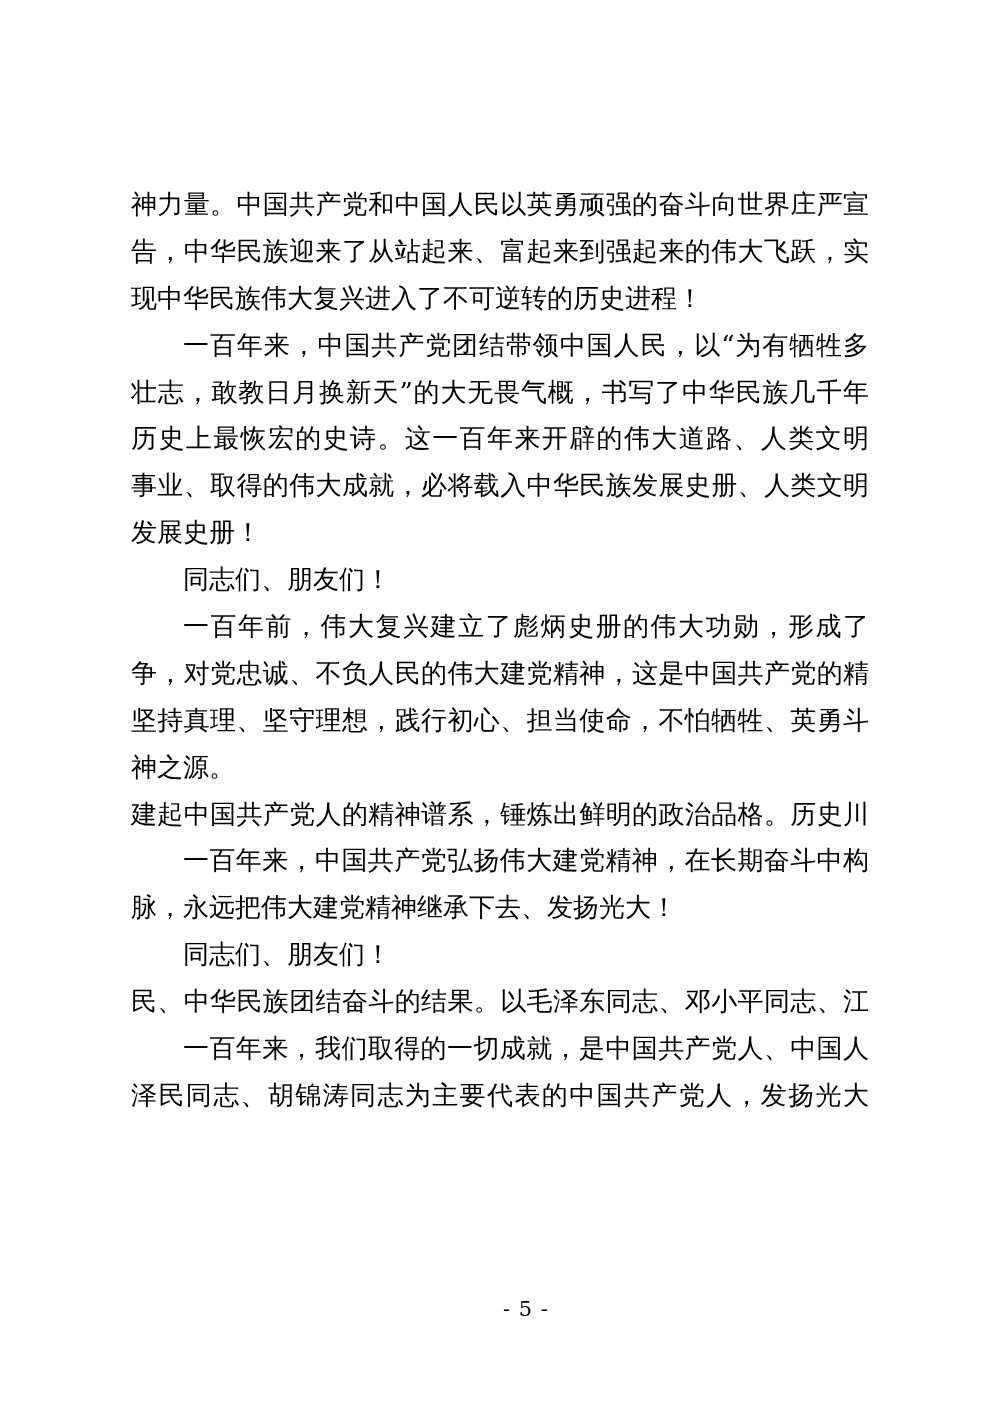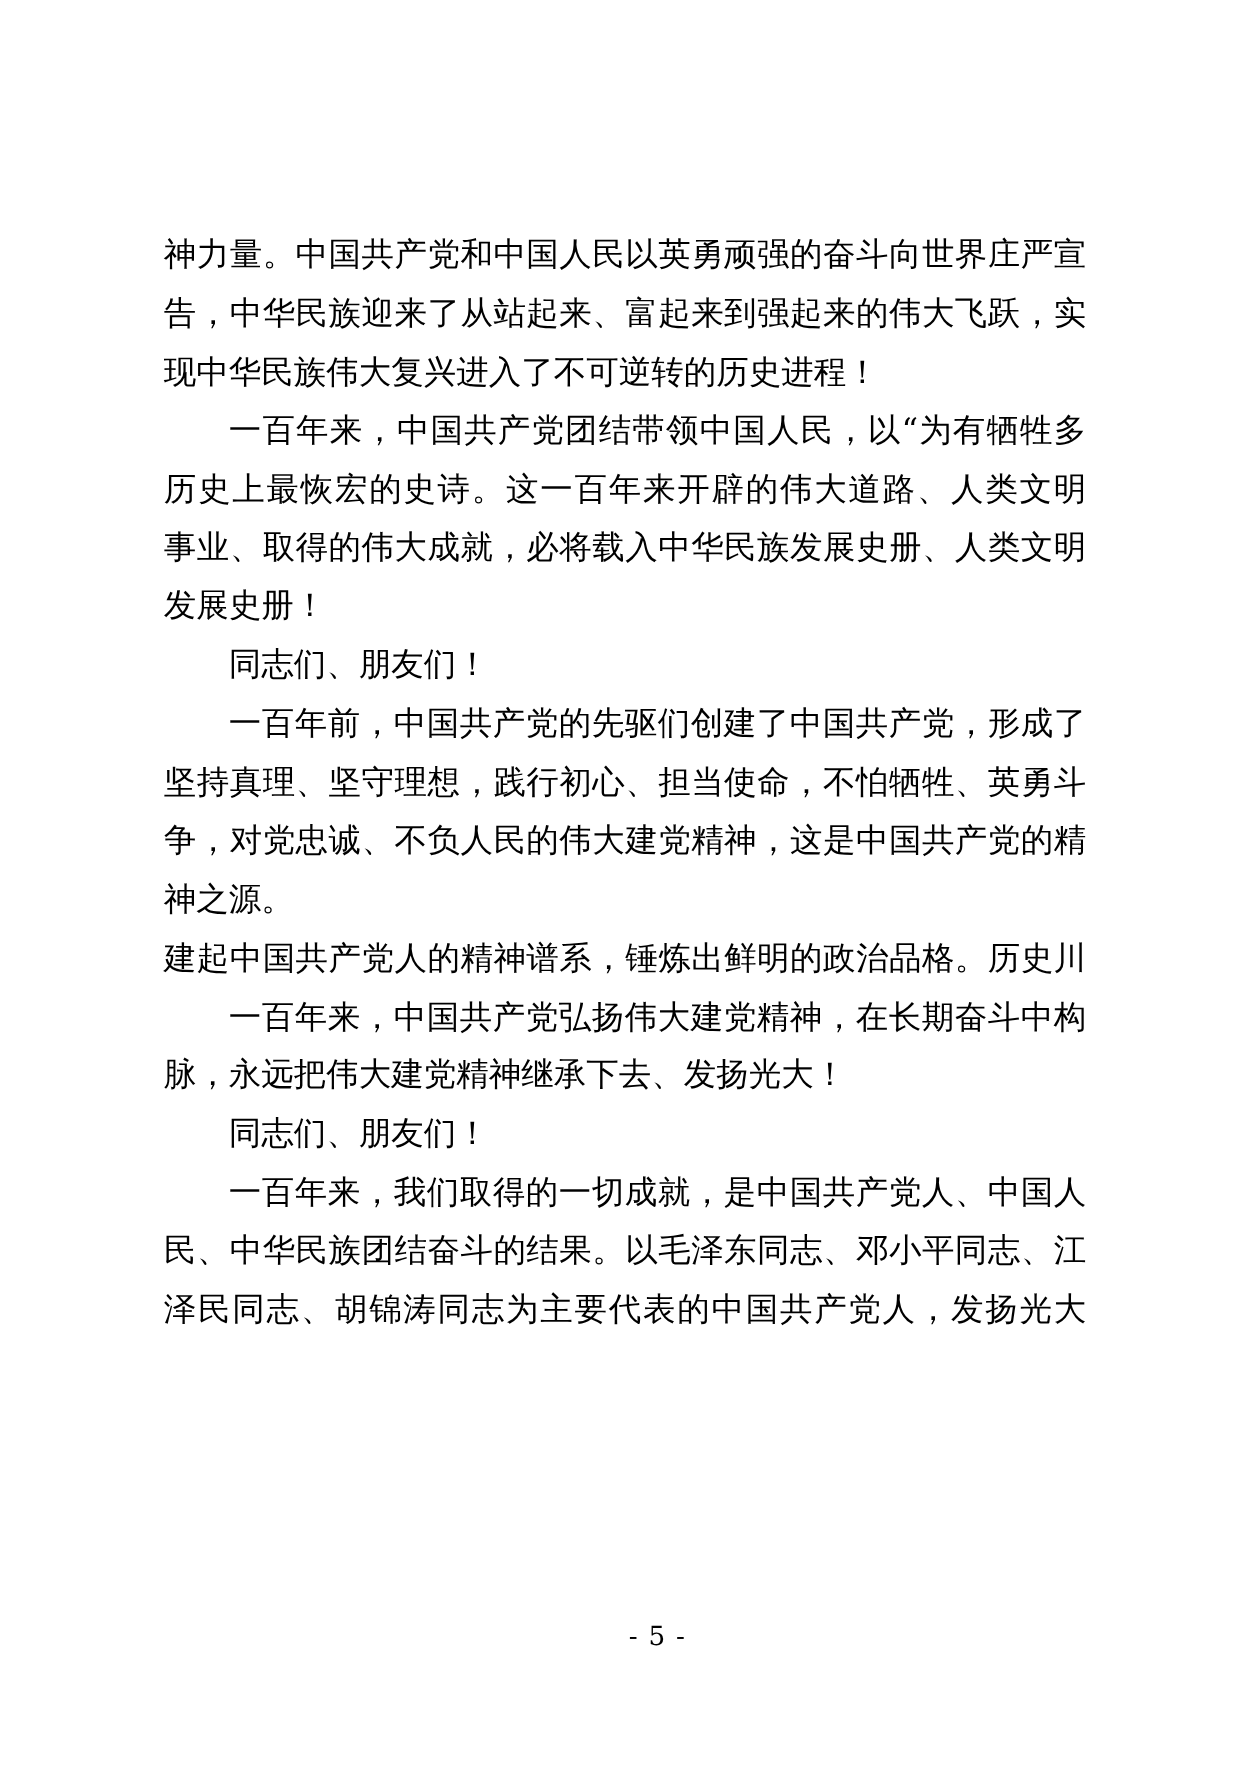--- a/index.html
+++ b/index.html
@@ -56,30 +56,31 @@
 </style>
 </head>
 <body>
 
 <div class="page">
   <div class="doc-body" id="docBody">
       <div class="line">神力量。中国共产党和中国人民以英勇顽强的奋斗向世界庄严宣</div>
       <div class="line">告，中华民族迎来了从站起来、富起来到强起来的伟大飞跃，实</div>
       <div class="line last">现中华民族伟大复兴进入了不可逆转的历史进程！</div>
       <div class="line indent">一百年来，中国共产党团结带领中国人民，以“为有牺牲多</div>
+      <div class="line">壮志，敢教日月换新天”的大无畏气概，书写了中华民族几千年</div>
       <div class="line">历史上最恢宏的史诗。这一百年来开辟的伟大道路、人类文明</div>
       <div class="line">事业、取得的伟大成就，必将载入中华民族发展史册、人类文明</div>
       <div class="line last">发展史册！</div>
       <div class="line indent last">同志们、朋友们！</div>
-      <div class="line indent">一百年前，中国共产党的先驱们创建了中国共产党，形成了</div>
+      <div class="line indent">一百年前，伟大复兴建立了彪炳史册的伟大功勋，形成了</div>
+      <div class="line">争，对党忠诚、不负人民的伟大建党精神，这是中国共产党的精</div>
       <div class="line">坚持真理、坚守理想，践行初心、担当使命，不怕牺牲、英勇斗</div>
-      <div class="line">争，对党忠诚、不负人民的伟大建党精神，这是中国共产党的精</div>
       <div class="line last">神之源。</div>
       <div class="line">建起中国共产党人的精神谱系，锤炼出鲜明的政治品格。历史川</div>
       <div class="line indent">一百年来，中国共产党弘扬伟大建党精神，在长期奋斗中构</div>
       <div class="line last">脉，永远把伟大建党精神继承下去、发扬光大！</div>
       <div class="line indent last">同志们、朋友们！</div>
+      <div class="line">民、中华民族团结奋斗的结果。以毛泽东同志、邓小平同志、江</div>
       <div class="line indent">一百年来，我们取得的一切成就，是中国共产党人、中国人</div>
-      <div class="line">民、中华民族团结奋斗的结果。以毛泽东同志、邓小平同志、江</div>
       <div class="line">泽民同志、胡锦涛同志为主要代表的中国共产党人，发扬光大</div>
     </div>
   <div class="footer">- 5 -</div>
 </div>
 
 </body></html>

